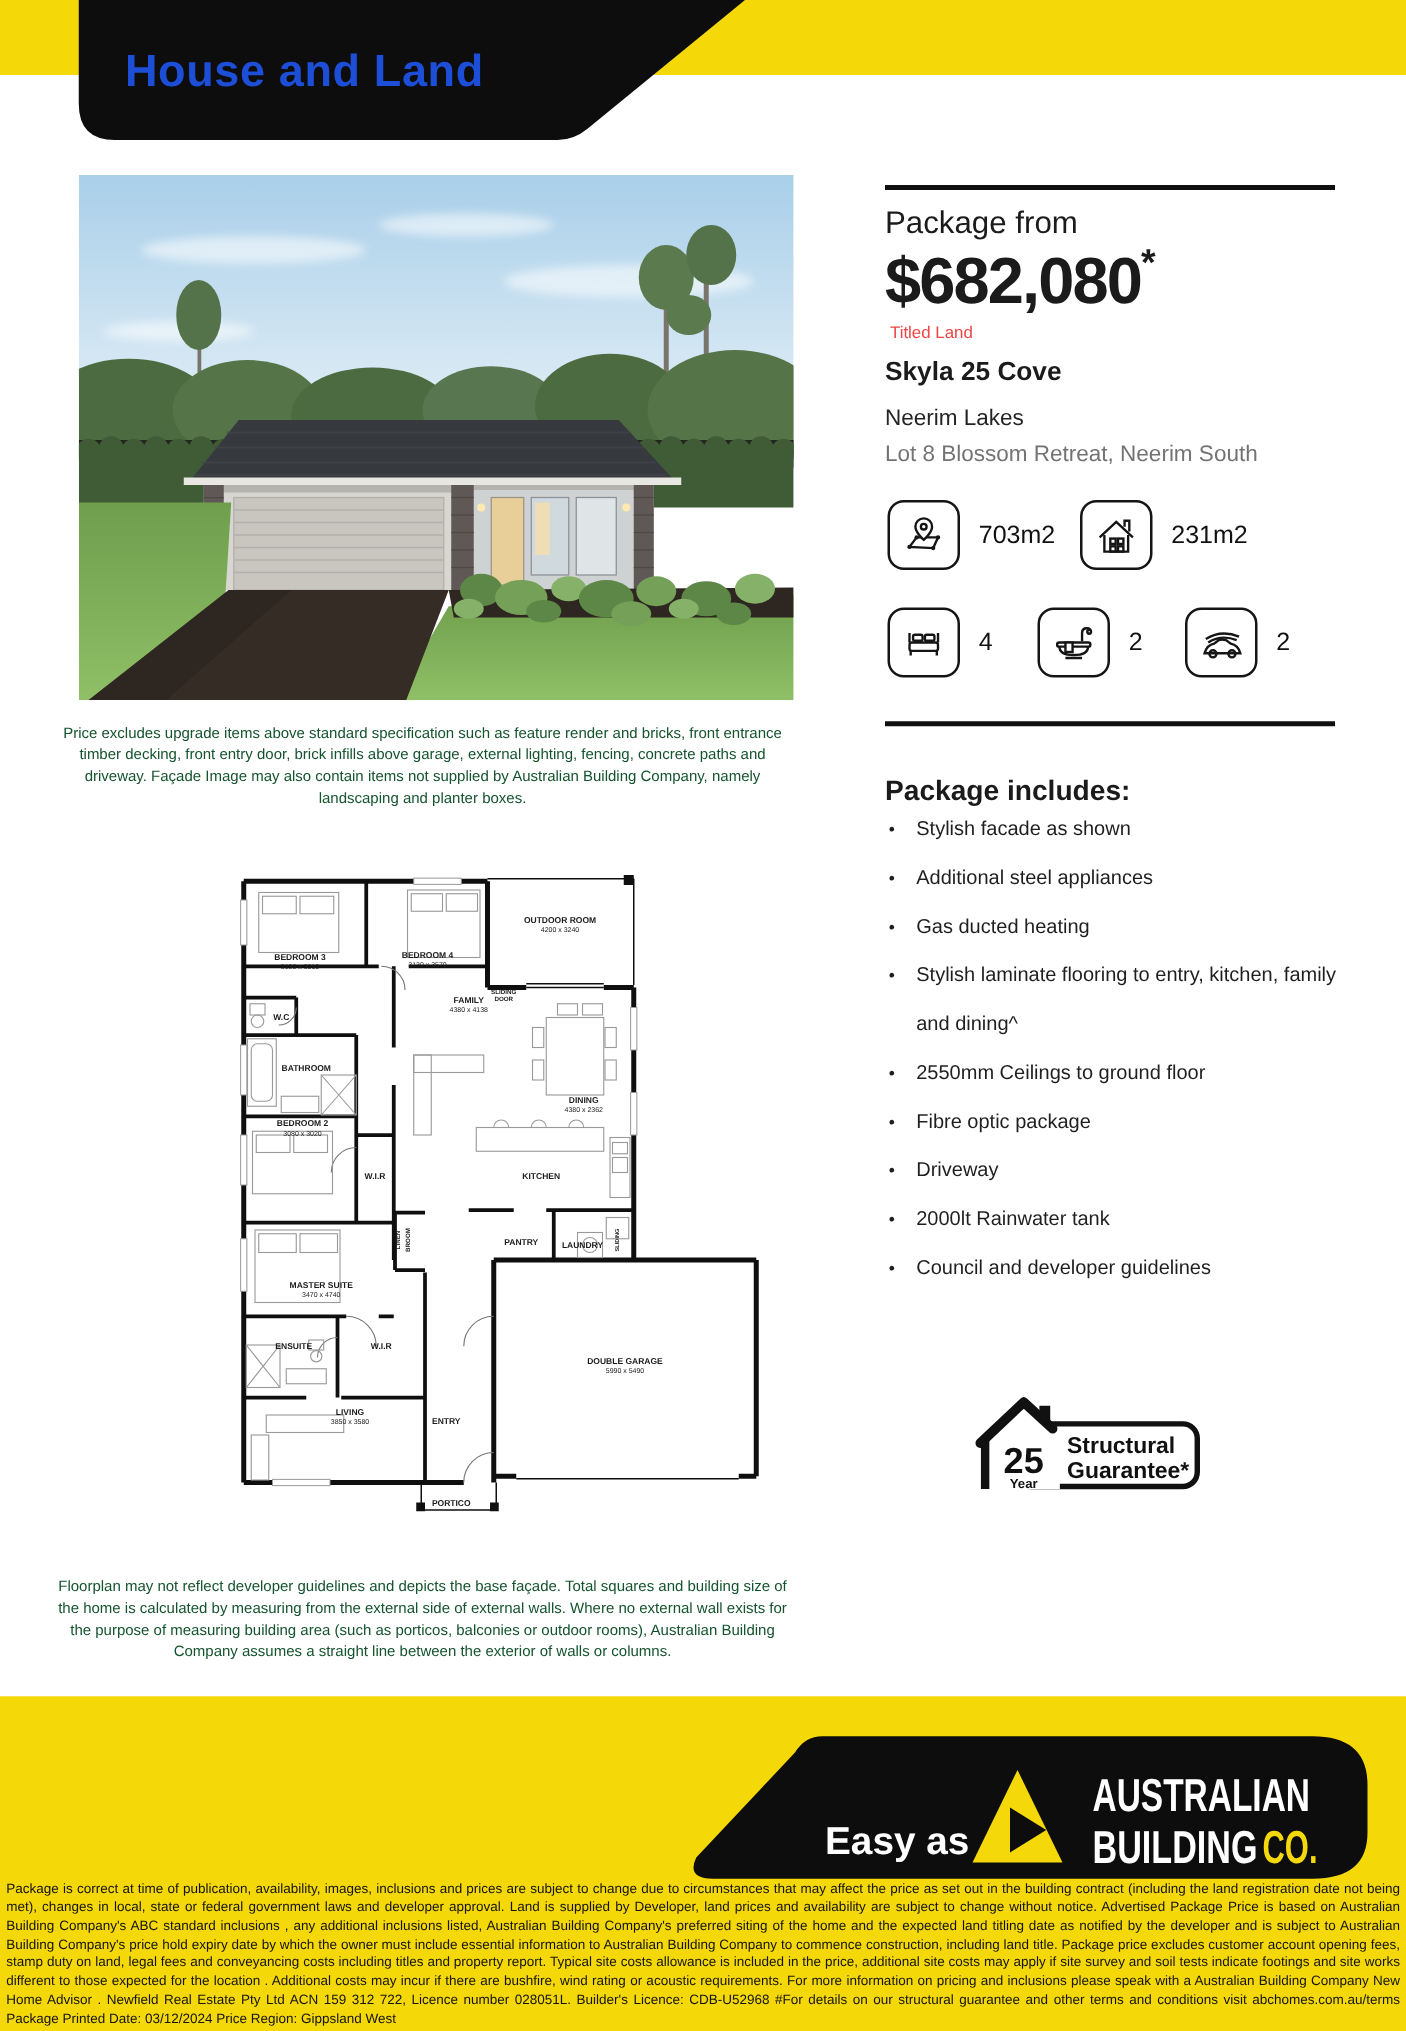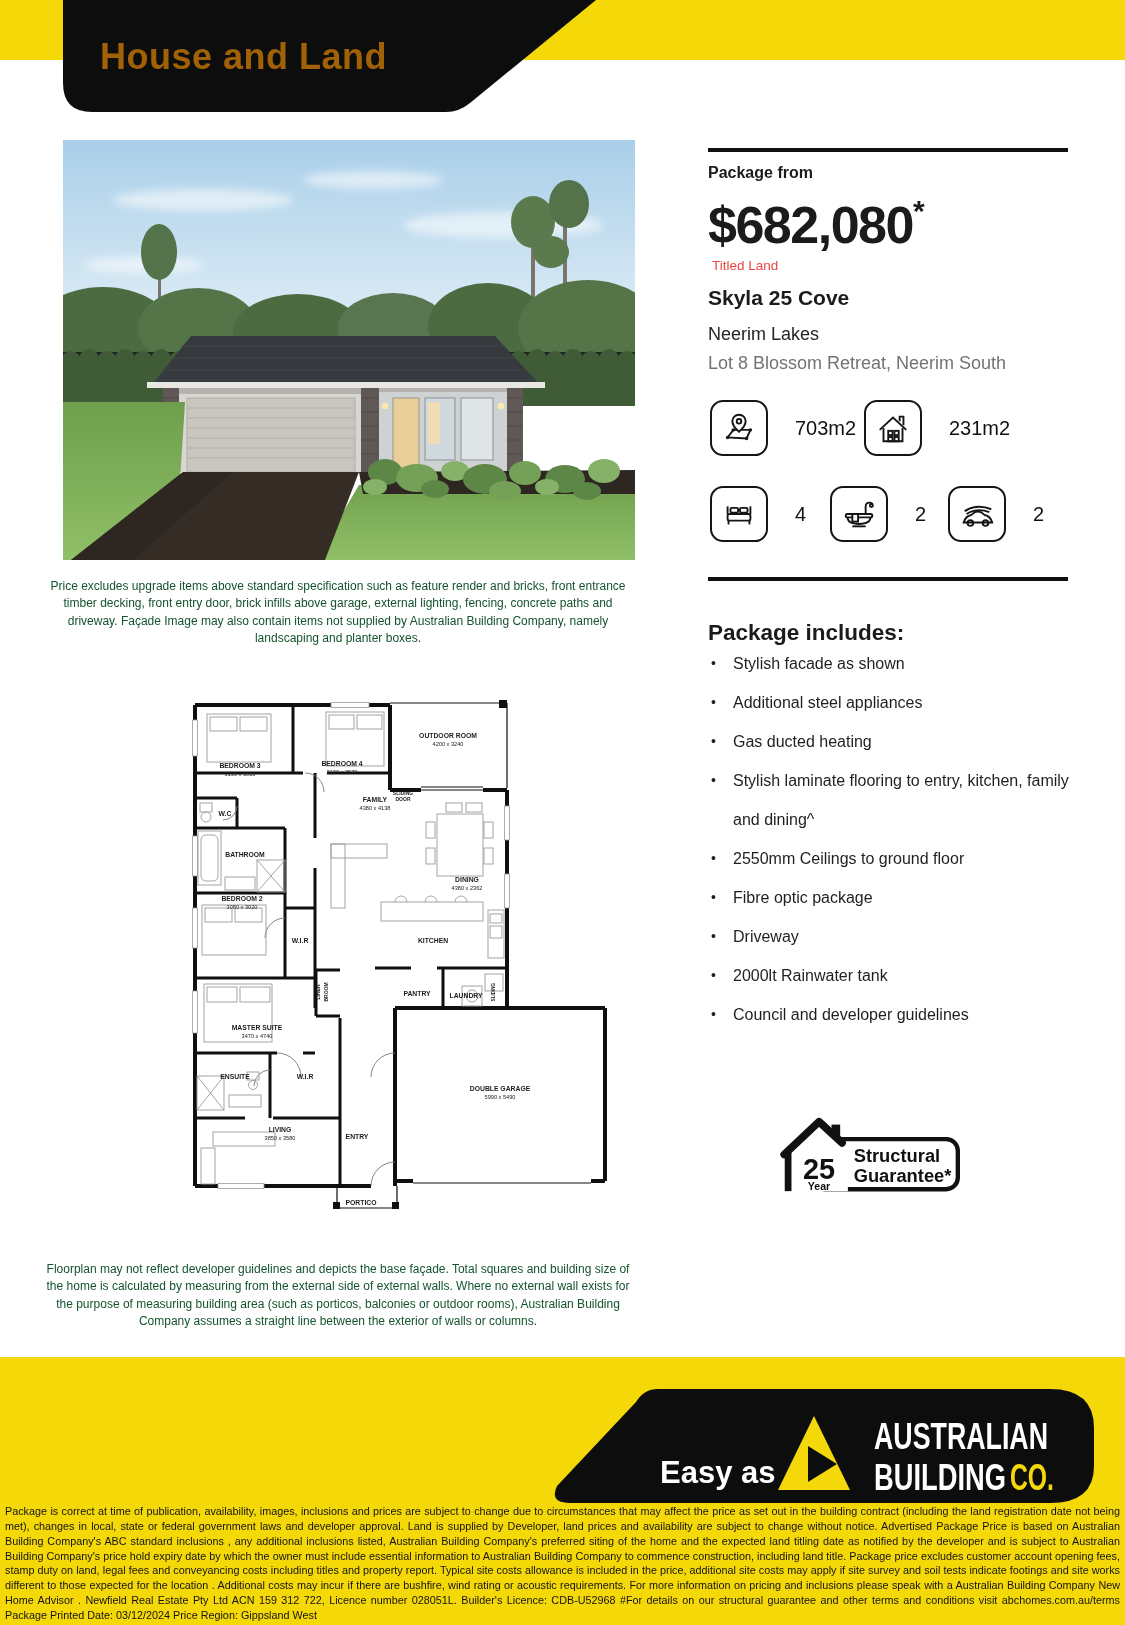--- a/index.html
+++ b/index.html
@@ -2,37 +2,37 @@
 <html><head>
 <meta charset="utf-8">
 <style>
   html,body{margin:0;padding:0;background:#888;}
   .page{position:relative;width:1125px;height:1625px;background:#fff;overflow:hidden;
         font-family:"Liberation Sans",sans-serif;color:#1b1b1b;}
   .abs{position:absolute;}
   
   .top-band{left:0;top:0;width:1125px;height:60px;background:#F5D808;}
   .header-svg{left:0;top:0;}
-  .header-title{left:100px;top:36px;font-size:36px;font-weight:700;letter-spacing:.5px;color:#a16207;}
+  .header-title{left:100px;top:36px;font-size:36px;font-weight:700;letter-spacing:.5px;color:#1d4ed8;}
   
   .hero{left:63px;top:140px;width:572px;height:420px;overflow:hidden;}
   .caption{font-size:12px;line-height:17.3px;text-align:center;color:#14532d;}
   .hero-caption{left:38px;top:578px;width:600px;}
   .plan-caption{left:38px;top:1261px;width:600px;}
   
   .divider{width:360px;height:4px;background:#101010;}
   .d1{left:708px;top:148px;} .d2{left:708px;top:577px;}
-  .pkg-from{left:708px;top:164px;font-size:16px;font-weight:700;}
+  .pkg-from{left:708px;top:164px;font-size:25px;font-weight:400;}
   .price-row{left:708px;top:194px;font-size:52px;font-weight:700;letter-spacing:-1.5px;white-space:nowrap;}
   .price-row .ast{font-size:30px;vertical-align:22px;letter-spacing:0;}
   .price-note{left:712px;top:258px;font-size:13.5px;color:#ef4444;}
   .home-name{left:708px;top:286px;font-size:21px;font-weight:700;}
   .estate{left:708px;top:324px;font-size:18px;color:#242424;}
   .address{left:708px;top:353px;font-size:18px;color:#737373;}
-  .stat{display:flex;align-items:center;gap:27px;}
+  .stat{display:flex;align-items:center;gap:15px;}
   .stat-ico{width:54px;height:52px;border:2.5px solid #151515;border-radius:13px;
             display:flex;align-items:center;justify-content:center;background:#fff;}
   .stat-val{font-size:20px;color:#111;}
   .includes-h{left:708px;top:610px;font-size:22.5px;font-weight:700;margin-top:10px;}
   .includes-list{left:708px;top:644px;width:372px;margin:0;padding:0;list-style:none;
                  font-size:16px;line-height:39px;color:#1f1f1f;}
   .includes-list li{position:relative;padding-left:25px;}
   .includes-list li::before{content:"\2022";position:absolute;left:3px;font-size:14px;color:#1f1f1f;}
   
   .floorplan{left:185px;top:678px;}

